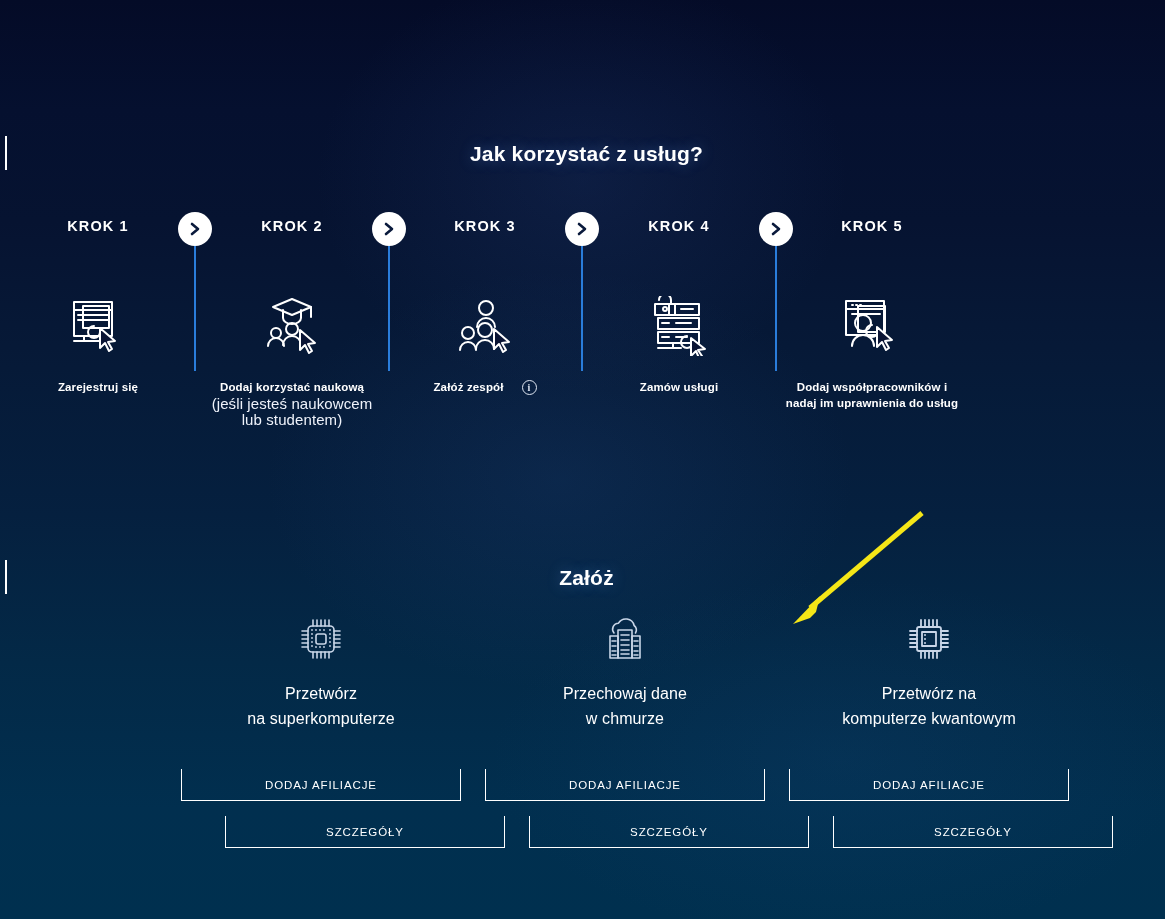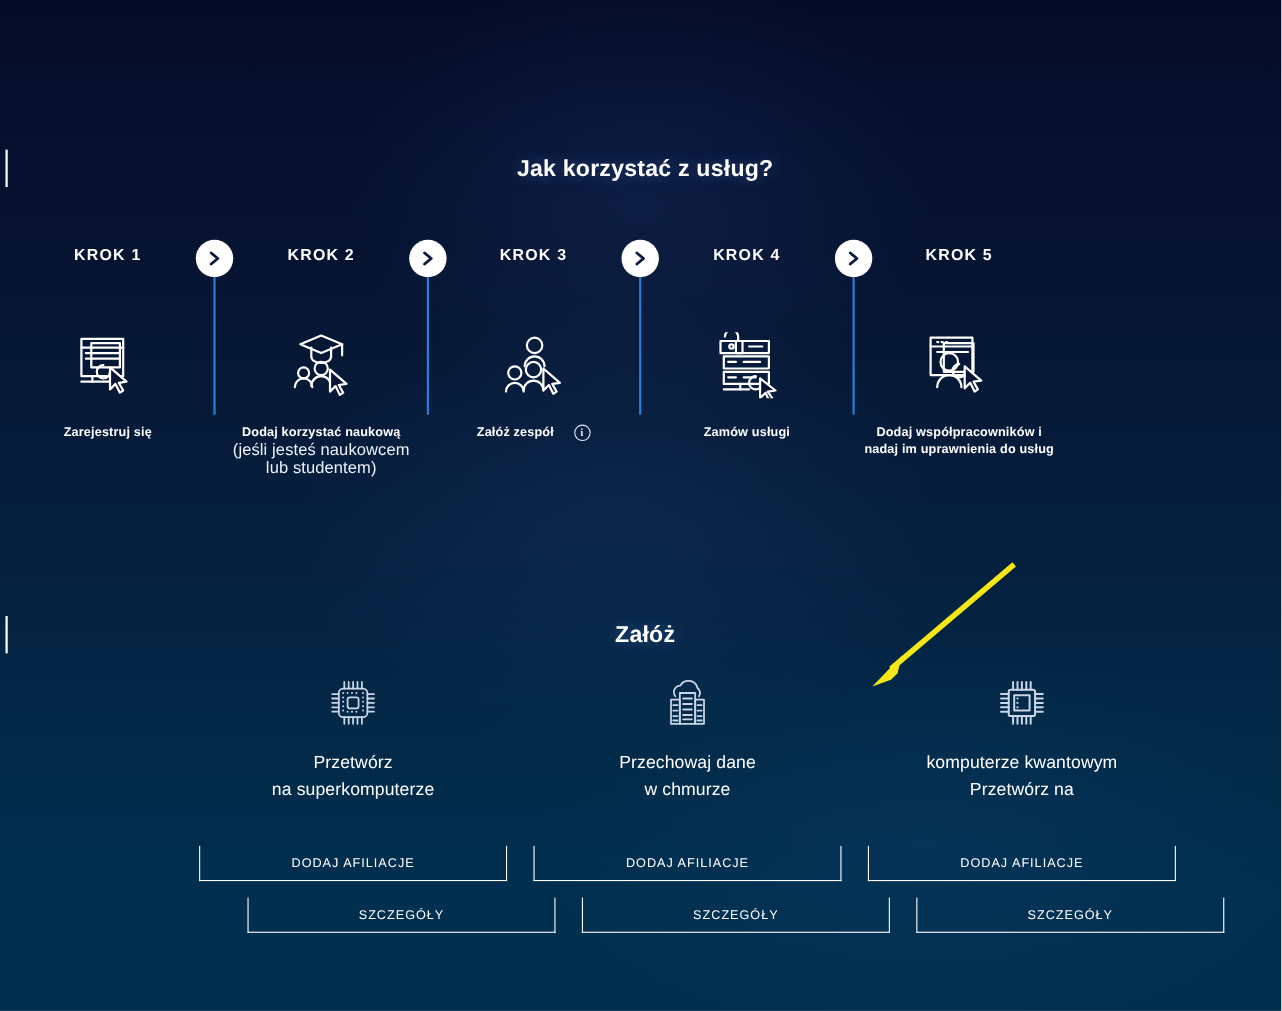--- a/index.html
+++ b/index.html
@@ -49,21 +49,21 @@
     letter-spacing: .2px;
     color: #ffffff;
     text-shadow: 0 0 14px rgba(120,170,255,.35);
     padding-left: 8px;
   }
 
   
   #steps {
     position: absolute;
     left: 0;
-    top: 218px;
+    top: 212px;
     width: 1165px;
     height: 260px;
   }
   .step {
     position: absolute;
     top: 0;
     width: 180px;
     text-align: center;
   }
   .step-head {
@@ -484,22 +484,22 @@
             <line x1="34" y1="31" x2="41" y2="31"></line>
           </g>
           <g fill="#c9d6e8">
             <circle cx="18" cy="19" r="1"></circle>
             <circle cx="18" cy="23" r="1"></circle>
             <circle cx="18" cy="27" r="1"></circle>
           </g>
         </svg>
       </div>
       <div class="svc-title">
+        <div>Przetwórz na</div>
         <div>komputerze kwantowym</div>
-        <div>Przetwórz na</div>
       </div>
       <div class="svc-buttons">
         <button class="svc-btn">DODAJ AFILIACJE</button>
         <button class="svc-btn">SZCZEGÓŁY</button>
       </div>
     </div>
   </div>
 
 </div>
 

